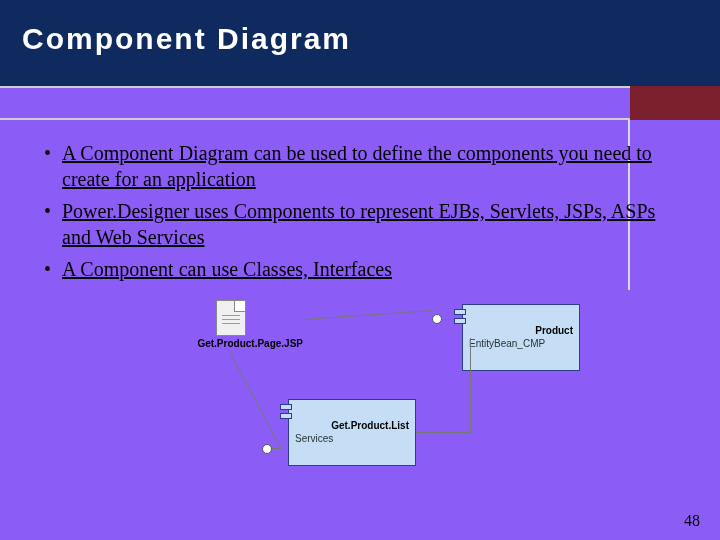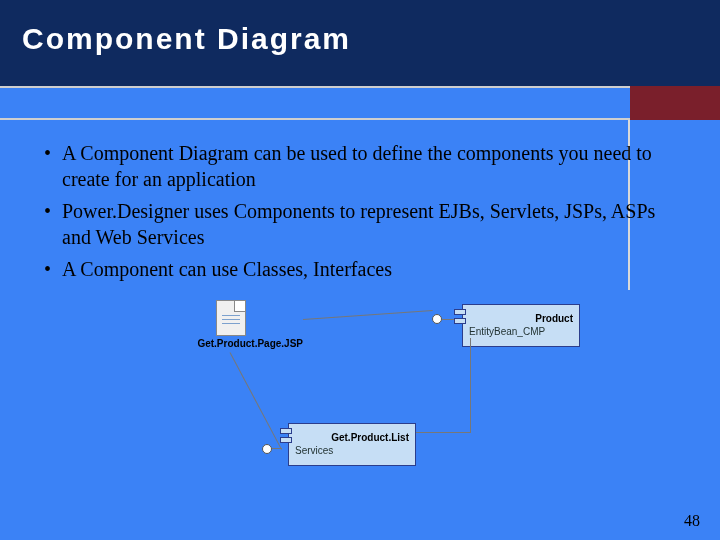--- a/index.html
+++ b/index.html
@@ -1,46 +1,46 @@
 <!DOCTYPE html>
 <html><head>
 <meta charset="utf-8">
 <style>
   * { box-sizing: border-box; margin: 0; padding: 0; }
   html, body { width: 720px; height: 540px; font-family: "Times New Roman", serif; background: #fff; overflow: hidden; }
-  .slide { width: 720px; height: 540px; position: relative; background: #3b82f6; }
+  .slide { width: 720px; height: 540px; position: relative; background: #8b5cf6; }
 
   
   .title-band { position: absolute; top: 0; left: 0; right: 0; height: 86px; background: #0f2a5f; }
   .title-text { position: absolute; top: 22px; left: 22px; color: #fff; font-size: 30px; font-weight: bold; font-family: Arial, "Arial Black", sans-serif; letter-spacing: 2px; }
 
   
   .gray-stripe { position: absolute; top: 86px; left: 0; right: 0; height: 34px; border-top: 2px solid #cfcfcf; border-bottom: 2px solid #cfcfcf; }
   .maroon-block { position: absolute; top: 86px; right: 0; width: 90px; height: 34px; background: #7a1f2b; }
   .right-rail { position: absolute; top: 120px; right: 90px; width: 0; height: 170px; border-right: 2px solid #d9d9d9; }
 
   
   .bullets { position: absolute; top: 140px; left: 40px; right: 50px; font-size: 20px; line-height: 1.3; color: #000; }
-  .bullets ul { list-style: none; }
+  .bullets ul { list-style: none; text-decoration: underline; }
   .bullets li { position: relative; padding-left: 22px; margin-bottom: 6px; }
   .bullets li::before { content: "•"; position: absolute; left: 4px; top: 0; }
 
   
   .diagram { position: absolute; top: 300px; left: 150px; width: 430px; height: 180px; }
 
   
   .jsp-node { position: absolute; top: 0; left: 8px; width: 145px; text-align: right; }
   .page-icon { width: 30px; height: 36px; background: #f0f0f0; border: 1px solid #888; margin: 0 auto 2px auto; position: relative; }
   .page-icon::before { content: ""; position: absolute; top: 0; right: 0; width: 10px; height: 10px; background: #fff; border-left: 1px solid #888; border-bottom: 1px solid #888; }
   .page-icon .lines { position: absolute; top: 14px; left: 5px; right: 5px; height: 12px; background: repeating-linear-gradient(#4a7fbf 0 1px, transparent 1px 4px); opacity: .7; }
   .node-label { font-family: Arial, sans-serif; font-size: 10px; font-weight: bold; color: #000; white-space: nowrap; }
 
   
   .product-node { position: absolute; top: 4px; right: 0; width: 118px; }
-  .comp-box { background: #c6def5; border: 1px solid #2b3d8c; padding: 8px 6px; font-family: Arial, sans-serif; font-size: 10px; line-height: 1.25; position: relative; }
+  .comp-box { background: #c6def5; border: 1px solid #2b3d8c; padding: 20px 6px; font-family: Arial, sans-serif; font-size: 10px; line-height: 1.25; position: relative; }
   .comp-box .title { font-weight: bold; text-align: right; color: #000; }
   .comp-box .sub { color: #233; }
   .lugs { position: absolute; left: -9px; top: 4px; width: 9px; }
   .lugs span { display: block; width: 12px; height: 6px; background: #c6def5; border: 1px solid #2b3d8c; margin-bottom: 3px; }
 
   
   .servlet-node { position: absolute; bottom: 14px; left: 138px; width: 128px; }
 
   
   .ball { width: 10px; height: 10px; border: 1px solid #555; border-radius: 50%; background: #fff; position: absolute; }

